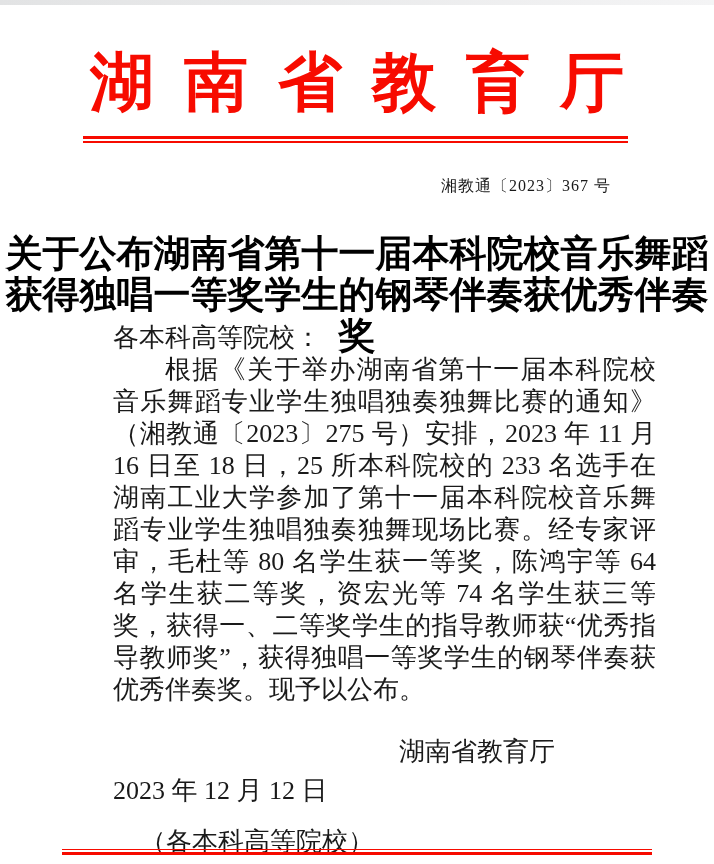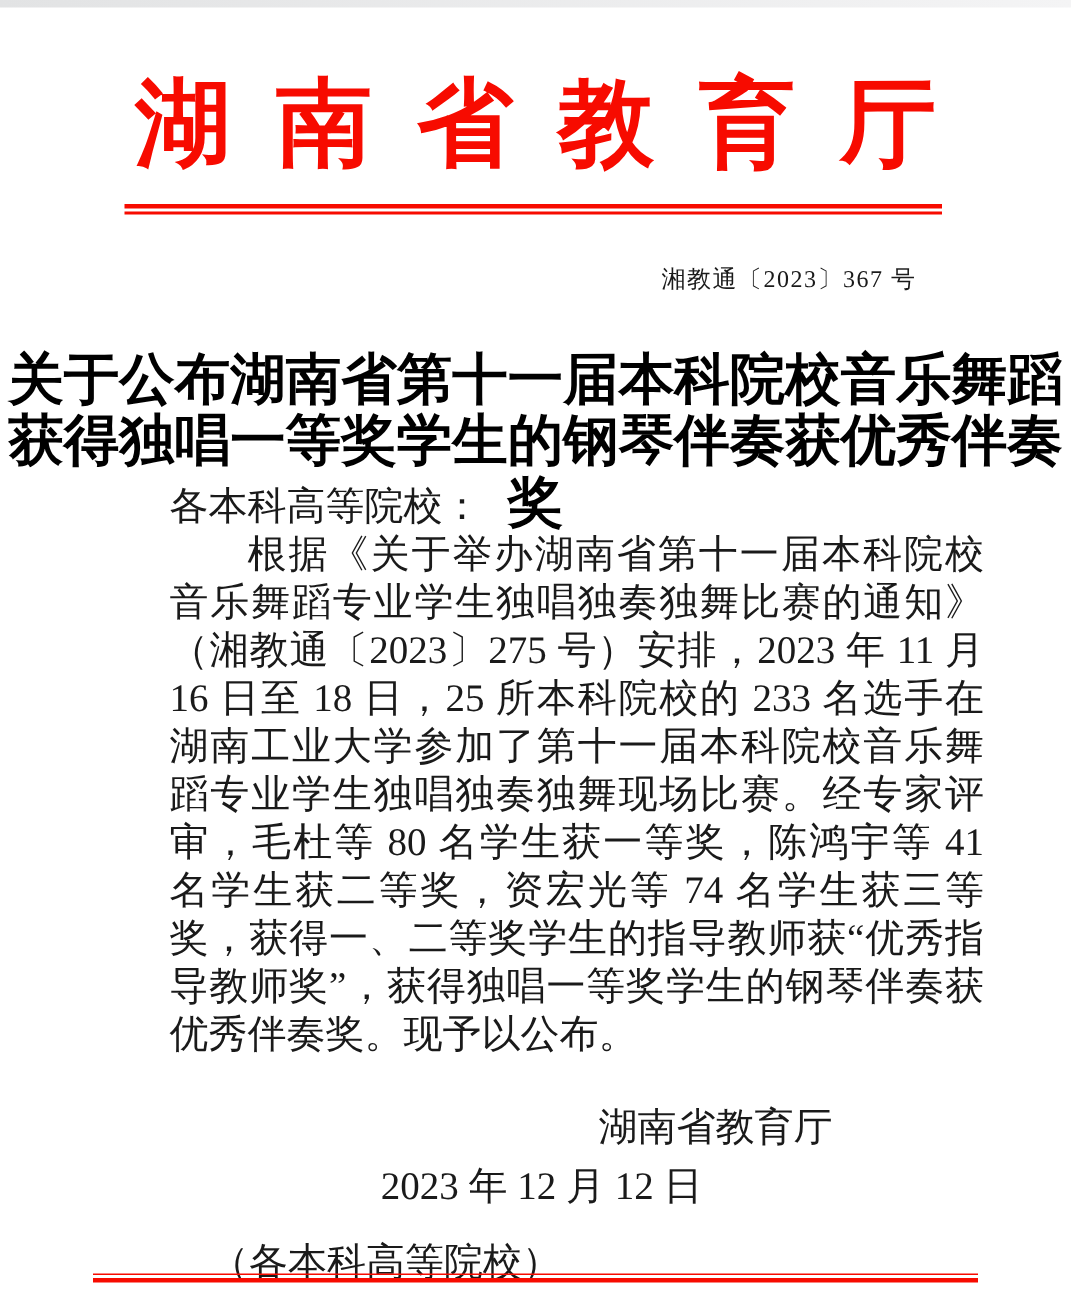--- a/index.html
+++ b/index.html
@@ -84,21 +84,21 @@
     text-indent: -58.5px;
   }
   .signature {
     margin-top: 30px;
     text-align: right;
     padding-right: 101px;
     white-space: nowrap;
   }
   .sig-date {
     margin-top: 7px;
-    text-align: center;
+    text-align: left;
     padding-right: 47px;
     white-space: nowrap;
   }
   .publicity {
     margin-top: 22px;
     line-height: 26px;
     padding-left: 27px;
   }
   .rule-bottom {
     position: absolute;
@@ -124,21 +124,21 @@
   <div class="doc-number">湘教通〔2023〕367 号</div>
 
   <div class="notice-title">
     <div>关于公布湖南省第十一届本科院校音乐舞蹈</div>
     <div>获得独唱一等奖学生的钢琴伴奏获优秀伴奏奖</div>
   </div>
 
   <div class="body-block">
     <p class="salutation">各本科高等院校：</p>
 
-    <p class="paragraph">根据《关于举办湖南省第十一届本科院校音乐舞蹈专业学生独唱独奏独舞比赛的通知》（湘教通〔2023〕275 号）安排，2023 年 11 月 16 日至 18 日，25 所本科院校的 233 名选手在湖南工业大学参加了第十一届本科院校音乐舞蹈专业学生独唱独奏独舞现场比赛。经专家评审，毛杜等 80 名学生获一等奖，陈鸿宇等 41 名学生获二等奖，资宏光等 74 名学生获三等奖，获得一、二等奖学生的指导教师获“优秀指导教师奖”，获得独唱一等奖学生的钢琴伴奏获优秀伴奏奖。现予以公布。</p>
+    <p class="paragraph">根据《关于举办湖南省第十一届本科院校音乐舞蹈专业学生独唱独奏独舞比赛的通知》（湘教通〔2023〕275 号）安排，2023 年 11 月 16 日至 18 日，25 所本科院校的 233 名选手在湖南工业大学参加了第十一届本科院校音乐舞蹈专业学生独唱独奏独舞现场比赛。经专家评审，毛杜等 80 名学生获一等奖，陈鸿宇等 64 名学生获二等奖，资宏光等 74 名学生获三等奖，获得一、二等奖学生的指导教师获“优秀指导教师奖”，获得独唱一等奖学生的钢琴伴奏获优秀伴奏奖。现予以公布。</p>
 
 
     <div class="signature">湖南省教育厅</div>
 
     <div class="sig-date">2023 年 12 月 12 日</div>
 
     <div class="publicity">（各本科高等院校）</div>
   </div>
 
   <div class="rule-bottom"></div>

